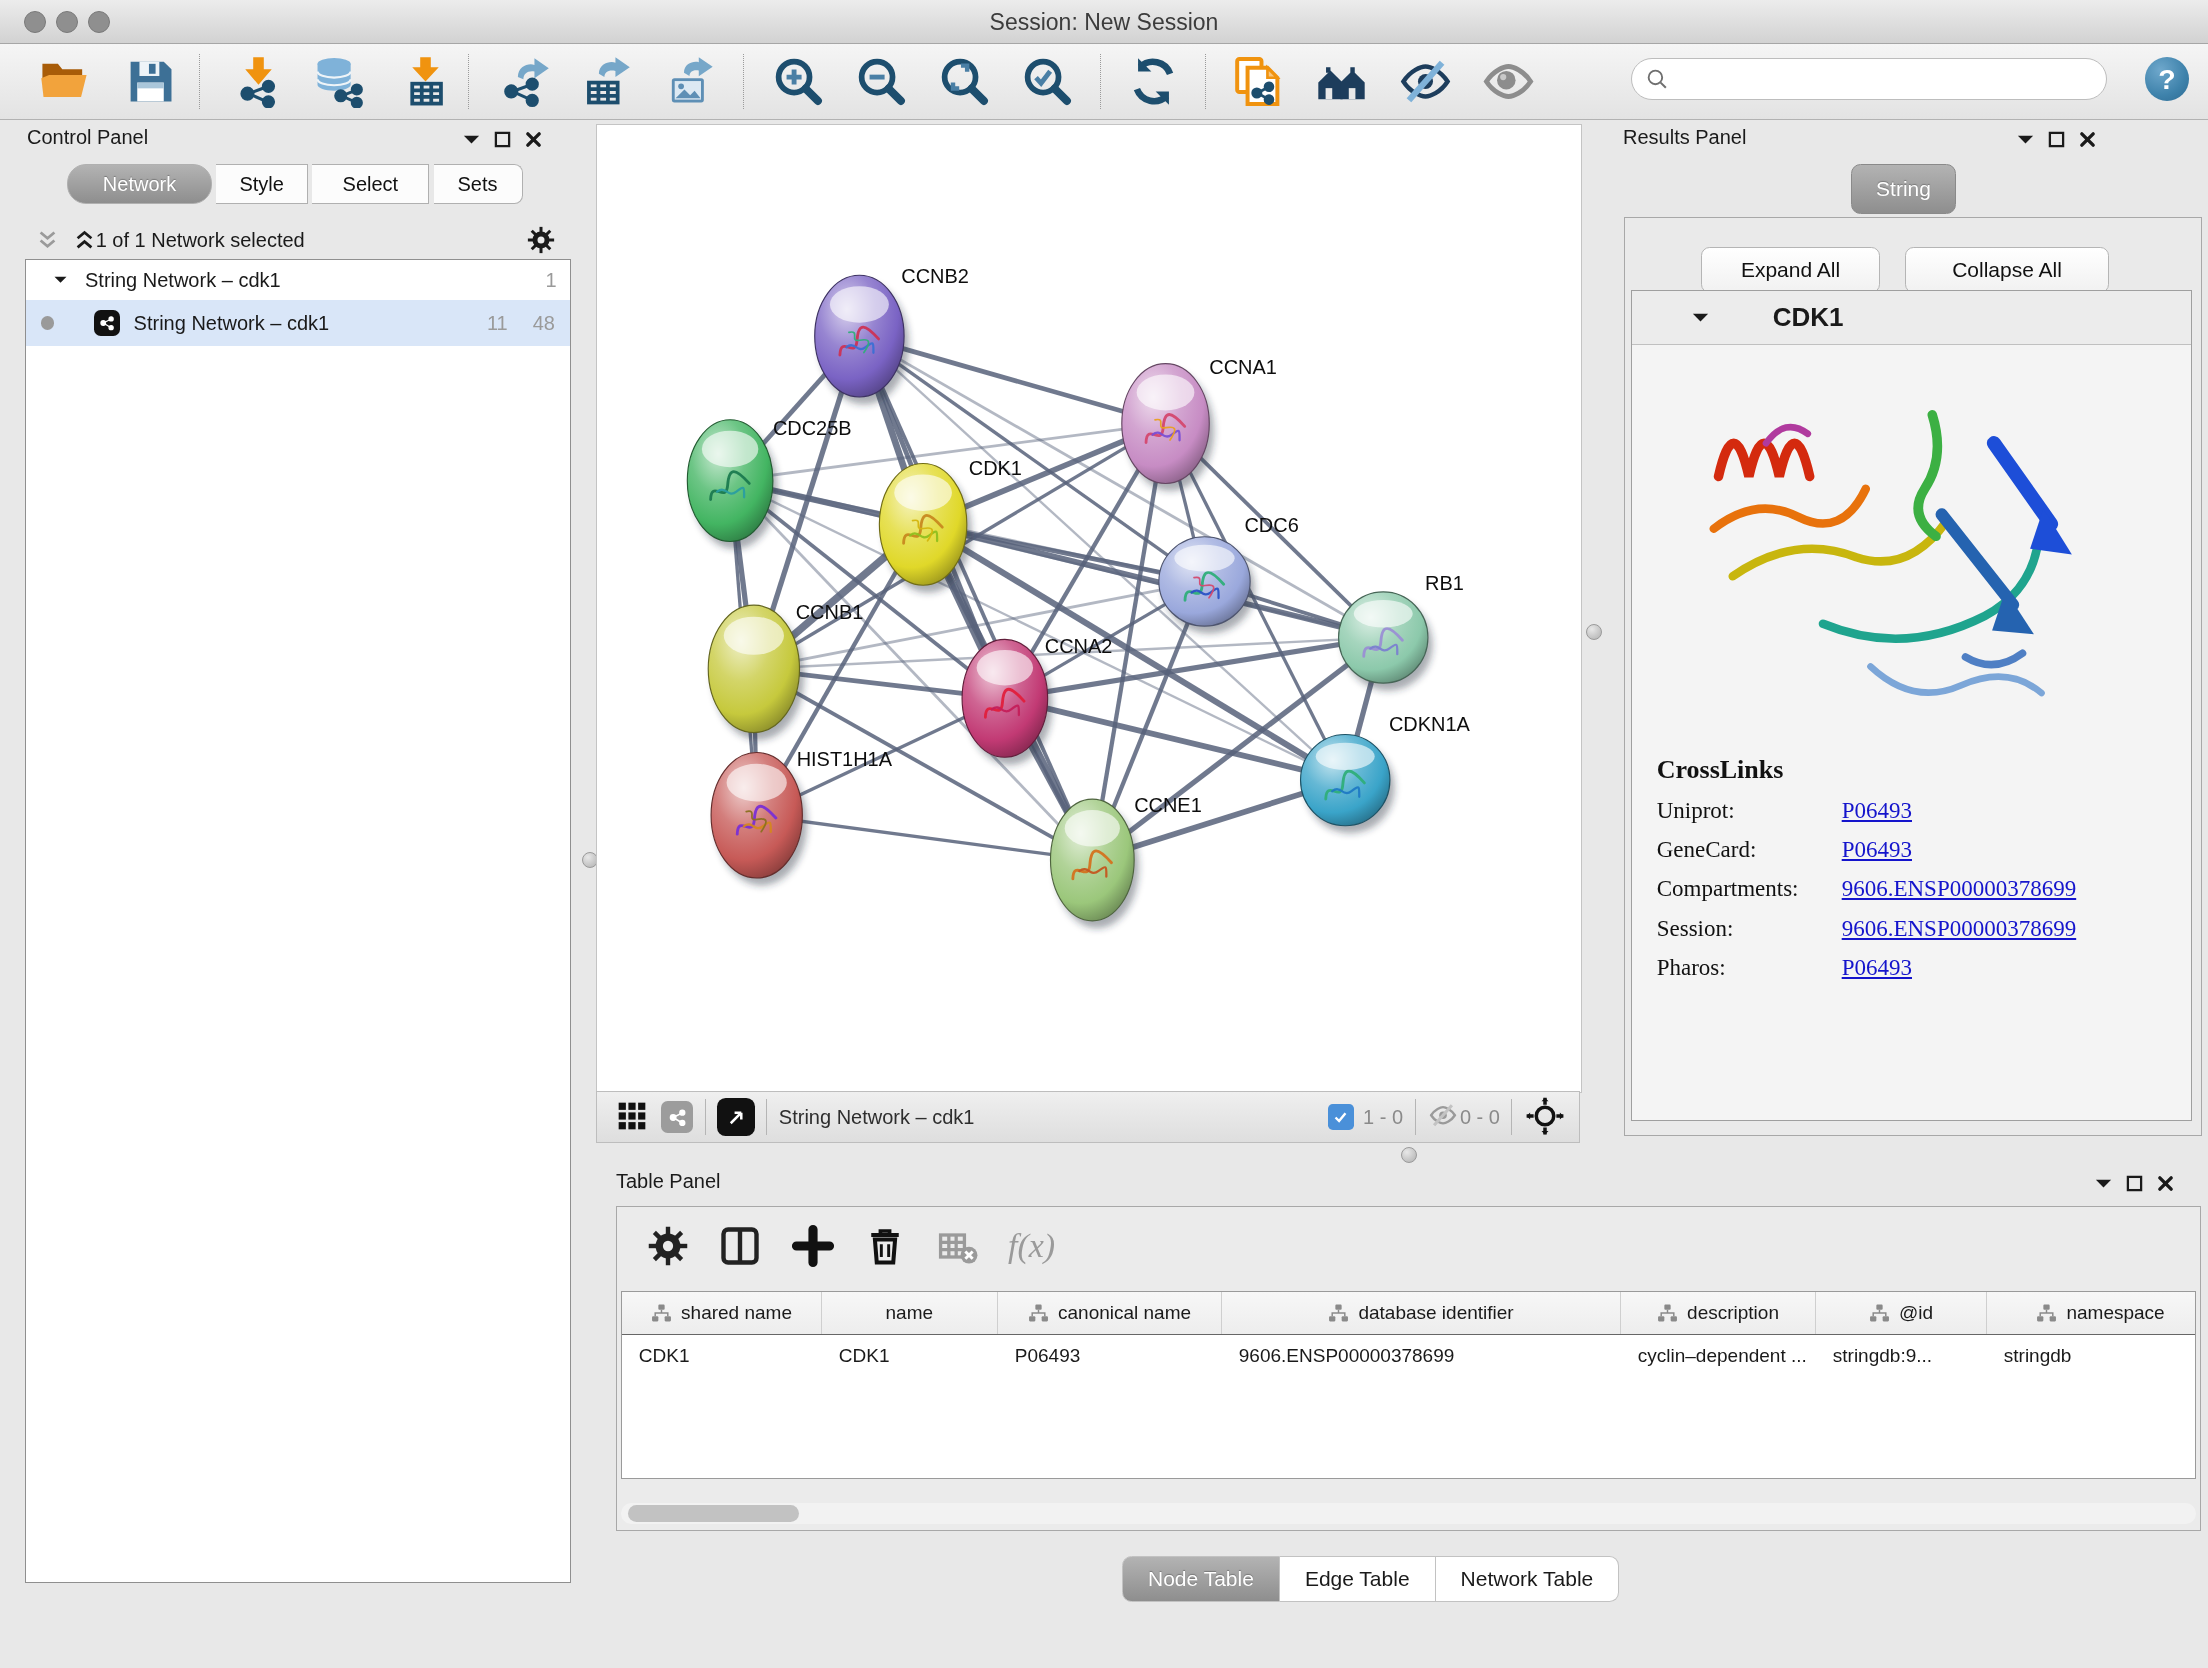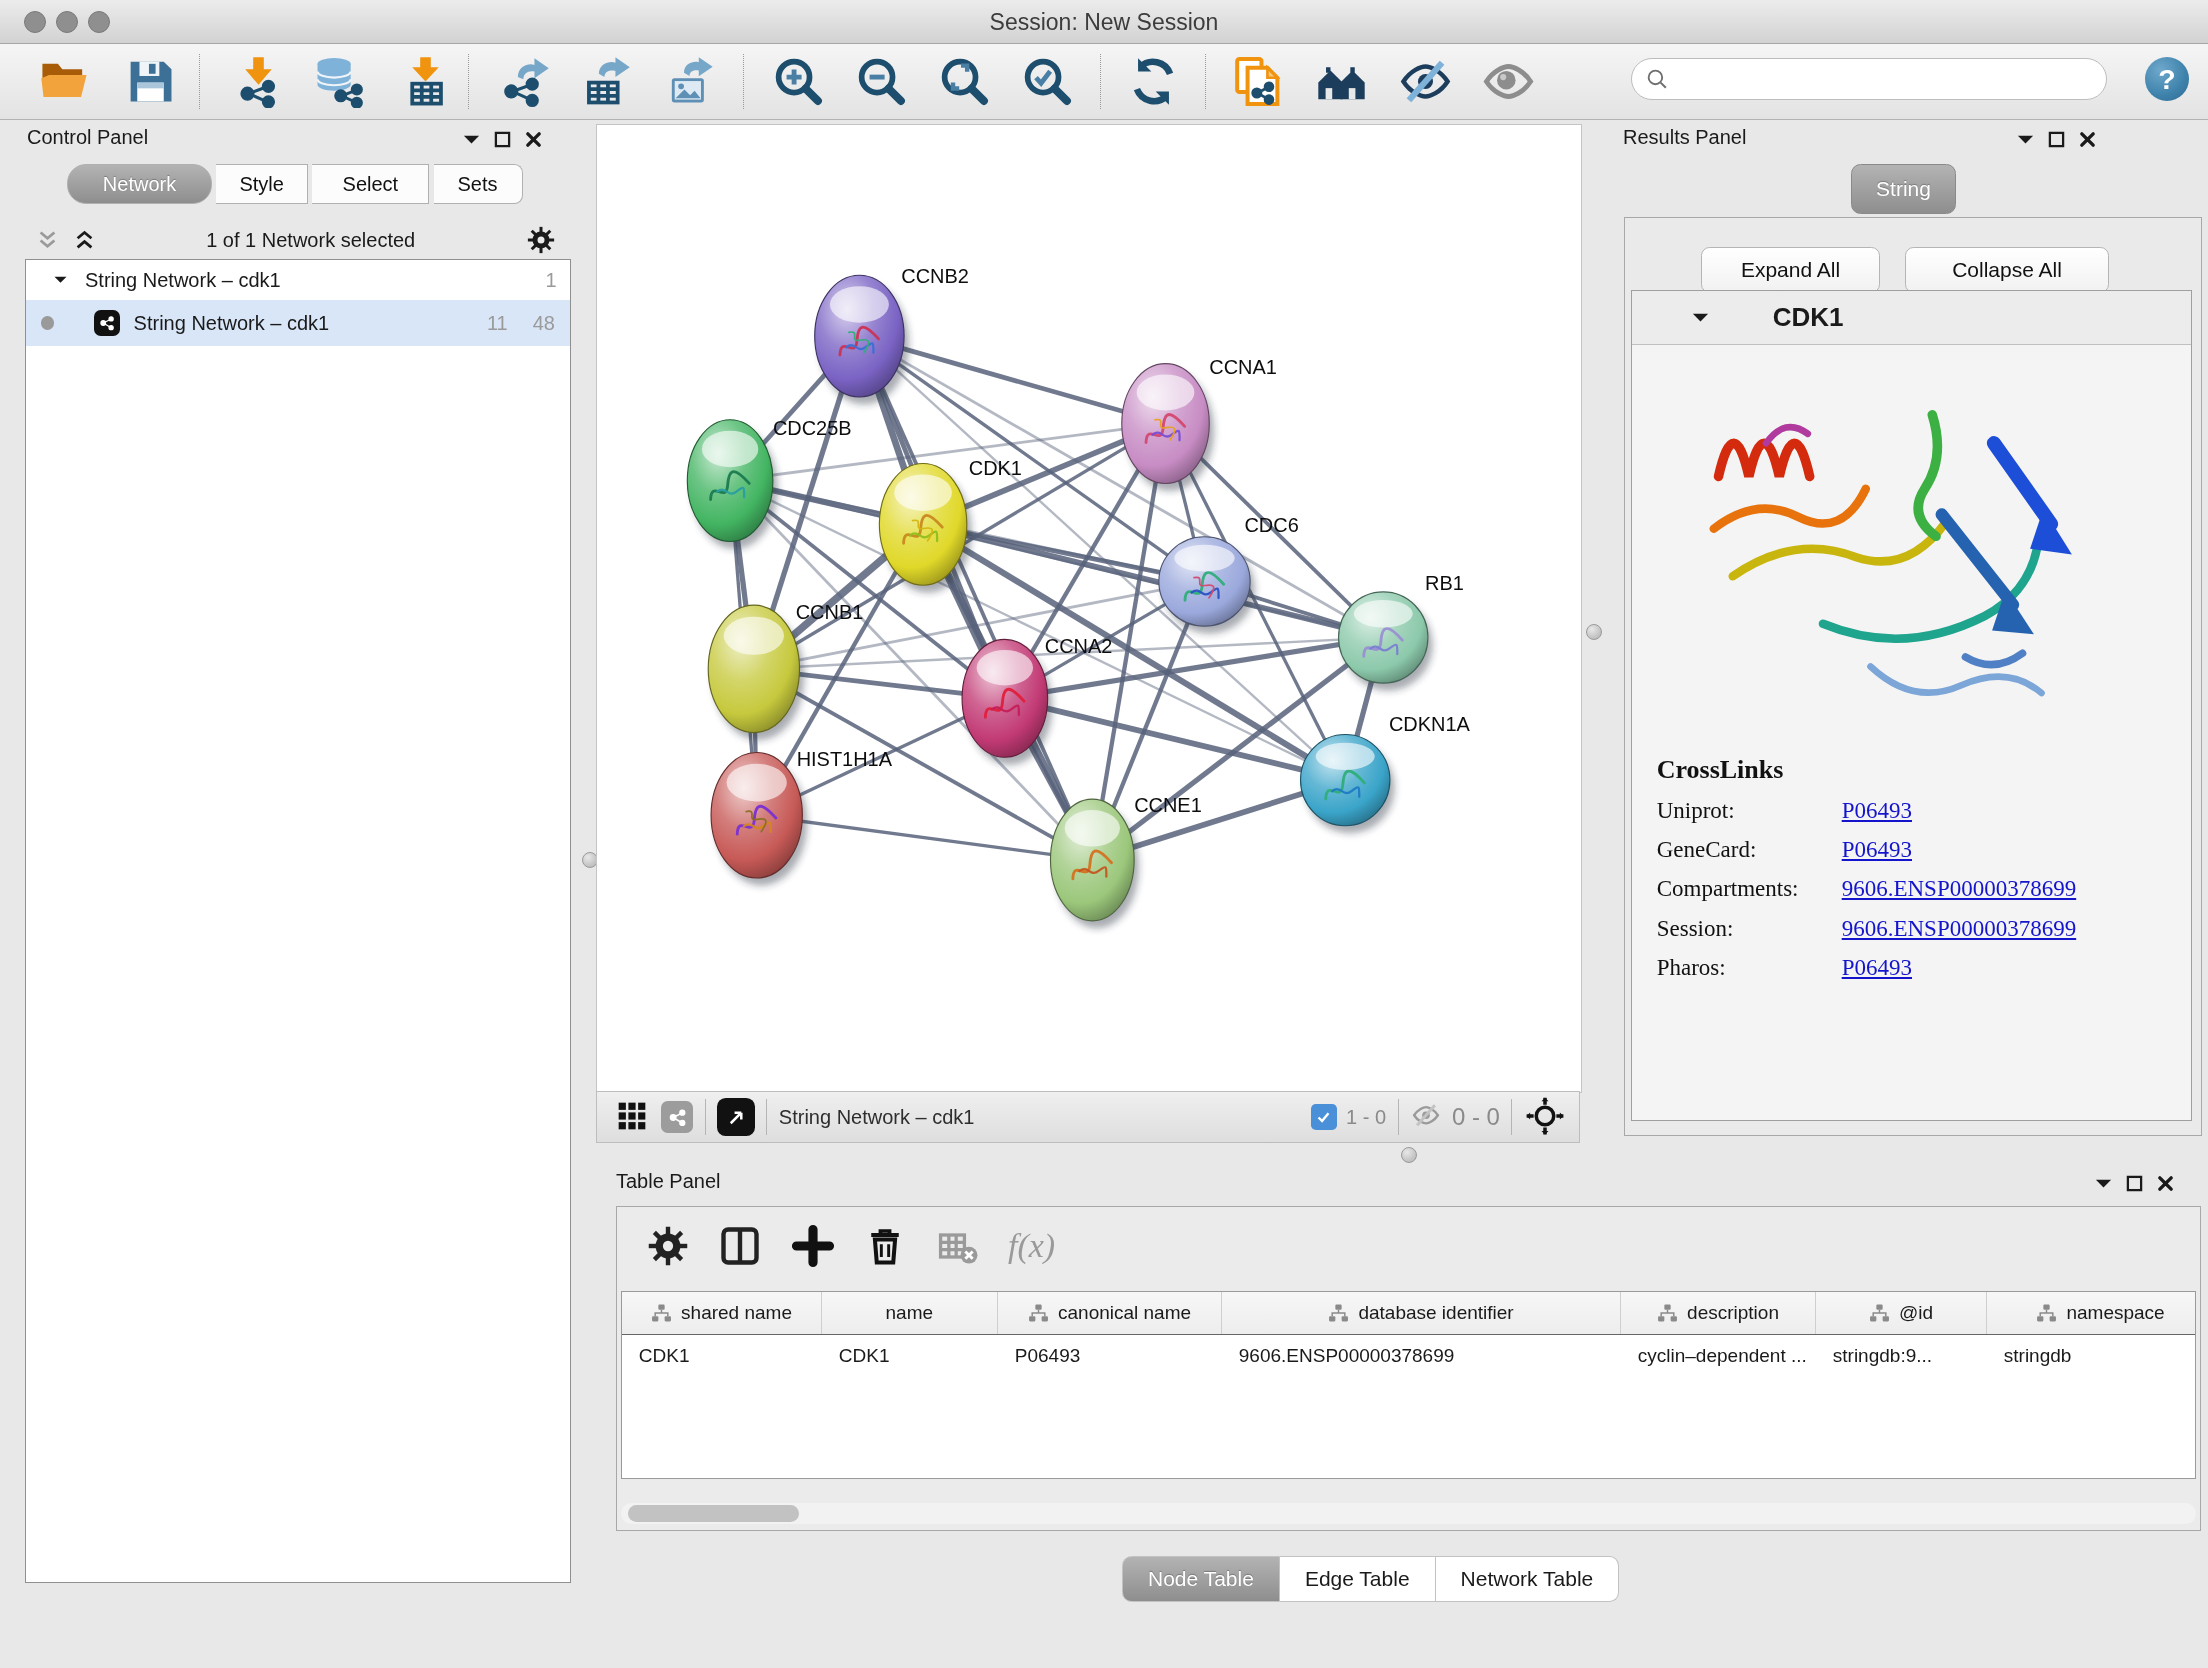--- a/index.html
+++ b/index.html
@@ -291,21 +291,21 @@
       <span class="seg" style="width:116px">Select</span>
       <span class="seg last" style="width:88px">Sets</span>
     </div>
     <div style="position:absolute;left:25px;top:221px;width:544px;height:38px;display:flex;align-items:center;">
       <svg width="23" height="23" viewBox="0 0 20 20" style="margin-left:11.4px">
           <path d="M4 3l6 5 6-5M4 10l6 5 6-5" fill="none" stroke="#9a9a9a" stroke-width="2.4"></path>
         </svg>
       <svg width="23" height="23" viewBox="0 0 20 20" style="margin-left:13.3px">
           <path d="M4 8l6-5 6 5M4 16l6-5 6 5" fill="none" stroke="#1a1a1a" stroke-width="2.4"></path>
         </svg>
-      <span style="flex:1;text-align:center;font-size:20px">1 of 1 Network selected</span>
+      <span style="flex:1;font-size:20px">1 of 1 Network selected</span>
       <svg width="30" height="30" viewBox="0 0 24 24" style="margin-right:13.3px">
           <g fill="#1a1a1a">
             <rect x="10.8" y="1.5" width="2.4" height="21"></rect>
             <rect x="10.8" y="1.5" width="2.4" height="21" transform="rotate(45 12 12)"></rect>
             <rect x="10.8" y="1.5" width="2.4" height="21" transform="rotate(90 12 12)"></rect>
             <rect x="10.8" y="1.5" width="2.4" height="21" transform="rotate(135 12 12)"></rect>
             <circle cx="12" cy="12" r="6.8"></circle>
           </g>
           <circle cx="12" cy="12" r="2.8" fill="#e8e8e8"></circle>
         </svg>
@@ -595,21 +595,21 @@
     </span>
     <span style="font-size:20px;color:#8a8a8a;margin-left:9.5px">1 - 0</span>
     <span class="vt-sep"></span>
     <span>
       <svg width="32" height="28.5" viewBox="0 0 24 24">
           <path d="M2 12c3.2-5 8-6.8 10-6.8S18.8 7 22 12c-3.2 5-8 6.8-10 6.8S5.2 17 2 12z" fill="none" stroke="#9a9a9a" stroke-width="2"></path>
           <circle cx="12" cy="12" r="3.2" fill="#9a9a9a"></circle>
           <path d="M4.5 20.5L19.5 3.5" stroke="#c3c3c3" stroke-width="2.6"></path>
         </svg>
     </span>
-    <span style="font-size:24px;color:#8a8a8a;margin-left:10px">0 - 0</span>
+    <span style="font-size:20px;color:#8a8a8a;margin-left:1px">0 - 0</span>
     <span class="vt-sep"></span>
     <span style="margin-right:13.3px">
       <svg width="42" height="42" viewBox="0 0 24 24" stroke="#111" fill="none" stroke-width="2">
           <circle cx="12" cy="12" r="5"></circle>
           <path d="M12 1.5v4M12 18.5v4M1.5 12h4M18.5 12h4"></path>
           <path d="M10 3.5l2-2 2 2M10 20.5l2 2 2-2M3.5 10l-2 2 2 2M20.5 10l2 2-2 2" fill="#111" stroke="none"></path>
         </svg>
     </span>
   </div>
 

